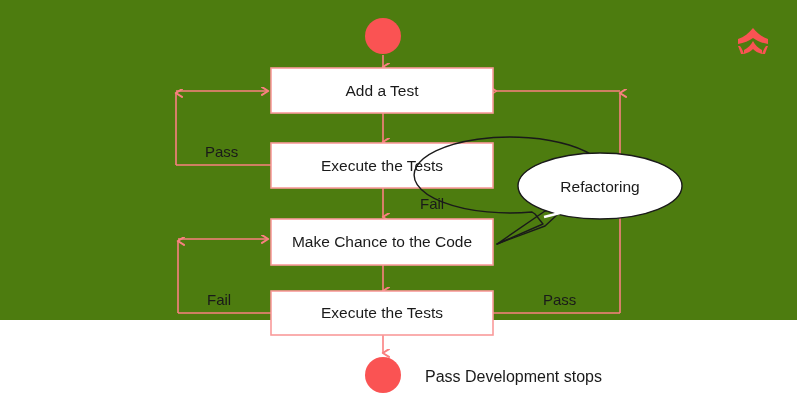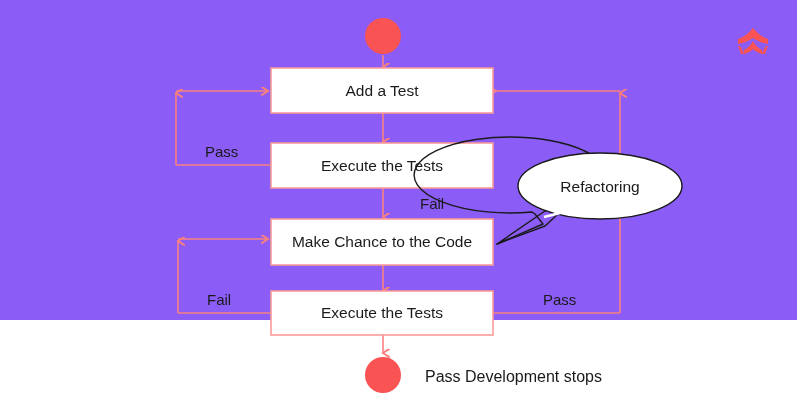--- a/index.html
+++ b/index.html
@@ -10,21 +10,21 @@
   body {
     width: 797px;
     height: 400px;
     overflow: hidden;
     font-family: "Liberation Sans", sans-serif;
   }
   #canvas {
     position: relative;
     width: 797px;
     height: 320px;
-    background: #8b5cf6;
+    background: #4d7c0f;
   }
   svg.diagram {
     position: absolute;
     left: 0;
     top: 0;
     width: 797px;
     height: 400px;
   }
   .box-label {
     font-family: "Liberation Sans", sans-serif;

